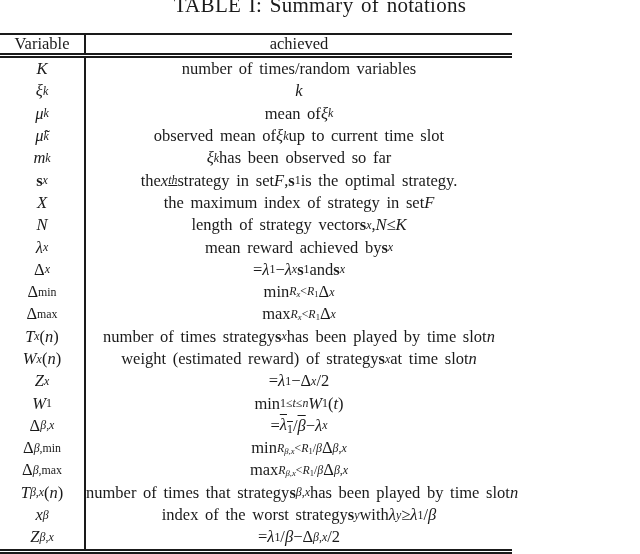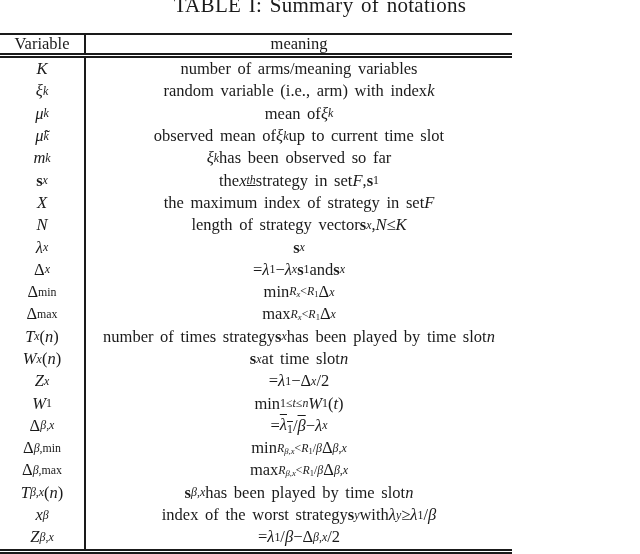--- a/index.html
+++ b/index.html
@@ -63,38 +63,37 @@
 </style>
 </head>
 <body>
 
 <div class="page">
   <div class="page-title">TABLE I: Summary of notations</div>
 
   <div class="ntable">
     <div class="header-row">
       <div class="cell col-var header-cell">Variable</div>
-      <div class="cell col-meaning header-cell">meaning</div>
+      <div class="cell col-meaning header-cell">achieved</div>
     </div>
     <div class="tbody" id="rows">
         <div class="row">
           <div class="cell col-var">
             <span class="m-i">K</span>
           </div>
           <div class="cell col-meaning">
-            <span>number of arms/meaning variables</span>
+            <span>number of times/random variables</span>
           </div>
         </div>
         <div class="row">
           <div class="cell col-var">
             <span class="m-i">ξ</span>
             <span class="m-sub m-i">k</span>
           </div>
           <div class="cell col-meaning">
-            <span>random variable (i.e., arm) with index </span>
             <span class="m-i">k</span>
           </div>
         </div>
         <div class="row">
           <div class="cell col-var">
             <span class="m-i">μ</span>
             <span class="m-sub m-i">k</span>
           </div>
           <div class="cell col-meaning">
             <span>mean of </span>
@@ -132,20 +131,21 @@
           </div>
           <div class="cell col-meaning">
             <span>the </span>
             <span class="m-i">x</span>
             <span class="m-sup m-i">th</span>
             <span> strategy in set </span>
             <span class="m-i">F</span>
             <span>, </span>
             <span class="m-b">s</span>
             <span class="m-sub">1</span>
+            <span> is the optimal strategy.</span>
           </div>
         </div>
         <div class="row">
           <div class="cell col-var">
             <span class="m-i">X</span>
           </div>
           <div class="cell col-meaning">
             <span>the maximum index of strategy in set </span>
             <span class="m-i">F</span>
           </div>
@@ -163,20 +163,21 @@
             <span> ≤ </span>
             <span class="m-i">K</span>
           </div>
         </div>
         <div class="row">
           <div class="cell col-var">
             <span class="m-i">λ</span>
             <span class="m-sub m-i">x</span>
           </div>
           <div class="cell col-meaning">
+            <span>mean reward achieved by </span>
             <span class="m-b">s</span>
             <span class="m-sub m-i">x</span>
           </div>
         </div>
         <div class="row">
           <div class="cell col-var">
             <span>Δ</span>
             <span class="m-sub m-i">x</span>
           </div>
           <div class="cell col-meaning">
@@ -237,20 +238,21 @@
         </div>
         <div class="row">
           <div class="cell col-var">
             <span class="m-i">W</span>
             <span class="m-sub m-i">x</span>
             <span>(</span>
             <span class="m-i">n</span>
             <span>)</span>
           </div>
           <div class="cell col-meaning">
+            <span>weight (estimated reward) of strategy </span>
             <span class="m-b">s</span>
             <span class="m-sub m-i">x</span>
             <span> at time slot </span>
             <span class="m-i">n</span>
           </div>
         </div>
         <div class="row">
           <div class="cell col-var">
             <span class="m-i">Z</span>
             <span class="m-sub m-i">x</span>
@@ -324,20 +326,21 @@
         </div>
         <div class="row">
           <div class="cell col-var">
             <span class="m-i">T</span>
             <span class="m-sub"><span class="m-i">β</span><span>,</span><span class="m-i">x</span></span>
             <span>(</span>
             <span class="m-i">n</span>
             <span>)</span>
           </div>
           <div class="cell col-meaning">
+            <span>number of times that strategy </span>
             <span class="m-b">s</span>
             <span class="m-sub"><span class="m-i">β</span><span>,</span><span class="m-i">x</span></span>
             <span> has been played by time slot </span>
             <span class="m-i">n</span>
           </div>
         </div>
         <div class="row">
           <div class="cell col-var">
             <span class="m-i">x</span>
             <span class="m-sub m-i">β</span>

